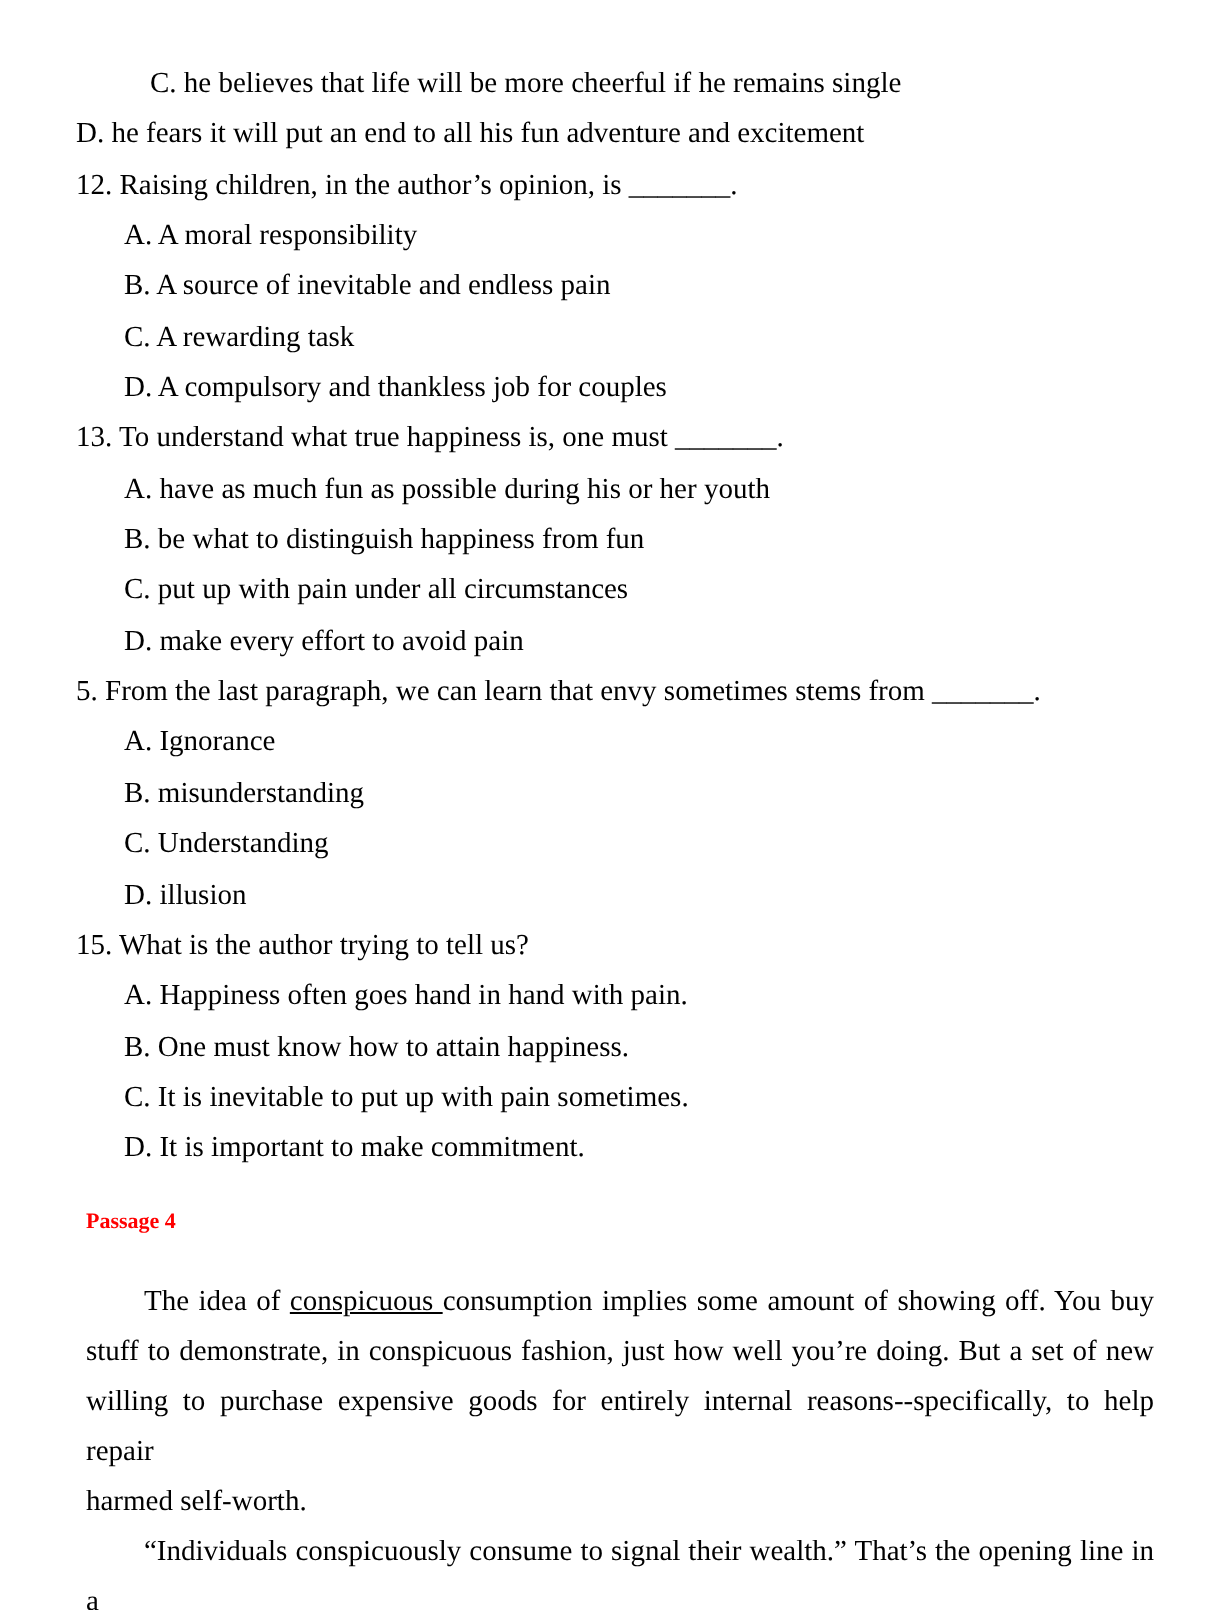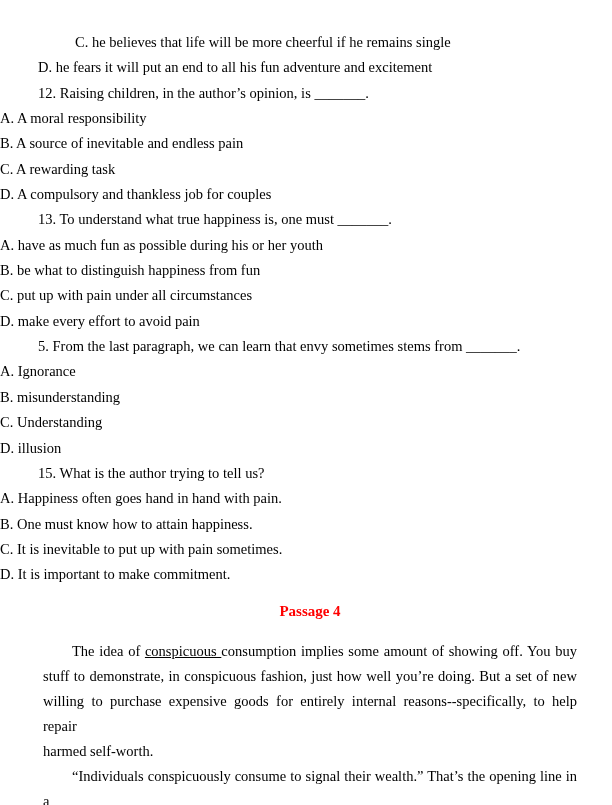--- a/index.html
+++ b/index.html
@@ -19,30 +19,29 @@
     font-size: 14.5px;
     -webkit-font-smoothing: antialiased;
   }
   .quiz { padding-top: 30px; }
   .line {
     height: 25.35px;
     line-height: 25.35px;
     white-space: nowrap;
   }
   .q       { padding-left: 38px; }  
-  .opt     { }  
+  .opt     { padding-left: 62px; }  
   .opt-c11 { padding-left: 75px; }  
 
   .passage-heading {
     margin: 11px 35px 0 43px;
     width: 534px;
     line-height: 25.35px;
-    text-align: center;
     font-weight: bold;
-    font-size: 15px;
+    font-size: 11px;
   }
   .passage {
     margin: 15px 35px 0 43px;
     width: 534px;
   }
   .pline {
     line-height: 25.1px;
     text-align: justify;
     text-align-last: justify;
   }

